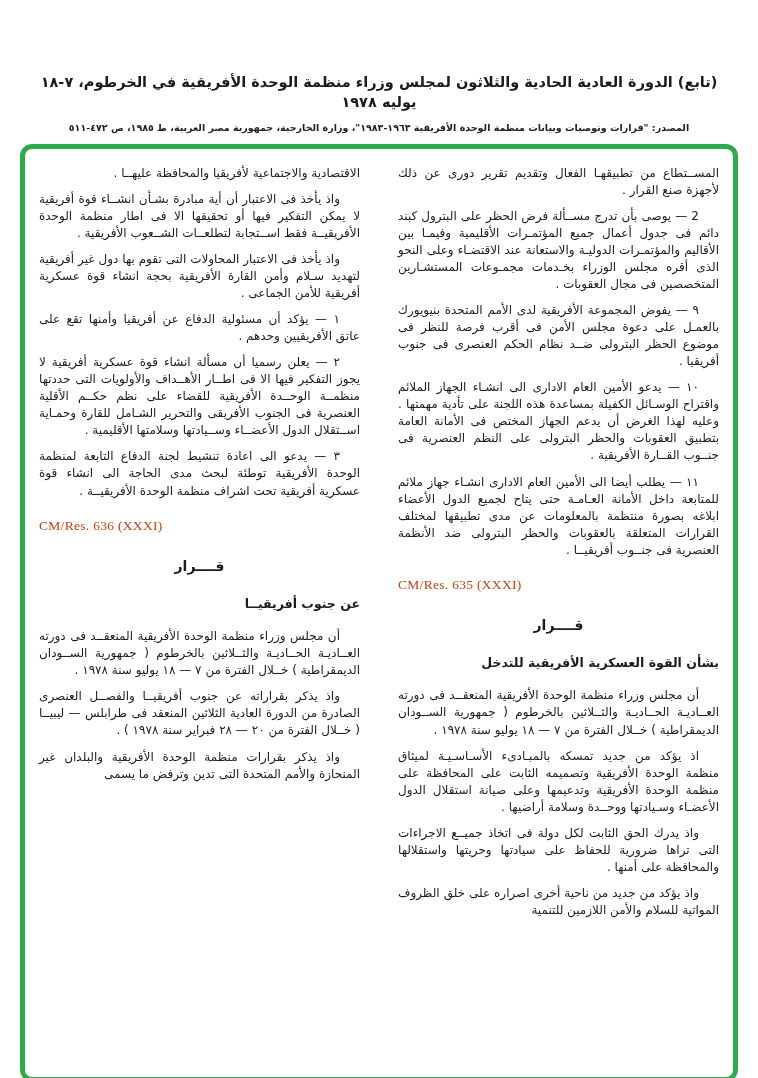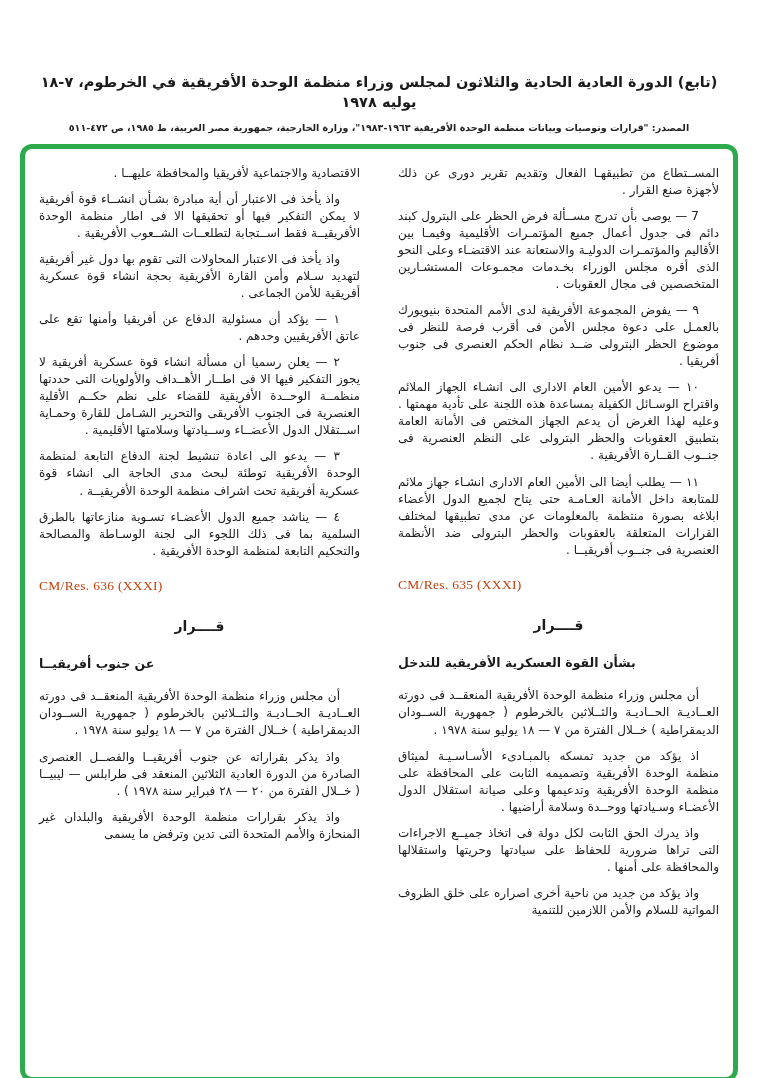--- a/index.html
+++ b/index.html
@@ -79,21 +79,21 @@
     color: #c2410c;
   }
   .res-heading {
     text-align: center;
     font-weight: bold;
     font-size: 14px;
     letter-spacing: 1px;
     margin: 0 0 18px 0;
   }
   .res-subheading {
-    text-align: left;
+    text-align: right;
     font-weight: bold;
     font-size: 12.5px;
     margin: 0 0 16px 0;
   }
   .page-footer {
     position: absolute;
     left: 0;
     bottom: 10px;
     width: 100%;
     text-align: left;
@@ -109,21 +109,21 @@
   <header class="doc-header">
     <div class="doc-title">(تابع) الدورة العادية الحادية والثلاثون لمجلس وزراء منظمة الوحدة الأفريقية في الخرطوم، ٧-١٨ يوليه ١٩٧٨</div>
     <div class="doc-source">المصدر: "قرارات وتوصيات وبيانات منظمة الوحدة الأفريقية ١٩٦٣-١٩٨٣"، وزارة الخارجية، جمهورية مصر العربية، ط ١٩٨٥، ص ٤٧٢-٥١١</div>
   </header>
 
   <div class="green-box">
     <div class="columns">
 
       <div class="col">
         <p class="cont">المســتطاع من تطبيقهـا الفعال وتقديم تقرير دورى عن ذلك لأجهزة صنع القرار .</p>
-        <p>7 — يوصى بأن تدرج مســألة فرض الحظر على البترول كبند دائم فى جدول أعمال جميع المؤتمـرات الأقليمية وفيمـا بين الأقاليم والمؤتمـرات الدوليـة والاستعانة عند الاقتضـاء وعلى النحو الذى أقره مجلس الوزراء بخـدمات مجمـوعات المستشـارين المتخصصين فى مجال العقوبات .</p>
+        <p>2 — يوصى بأن تدرج مســألة فرض الحظر على البترول كبند دائم فى جدول أعمال جميع المؤتمـرات الأقليمية وفيمـا بين الأقاليم والمؤتمـرات الدوليـة والاستعانة عند الاقتضـاء وعلى النحو الذى أقره مجلس الوزراء بخـدمات مجمـوعات المستشـارين المتخصصين فى مجال العقوبات .</p>
         <p>٩ — يفوض المجموعة الأفريقية لدى الأمم المتحدة بنيويورك بالعمـل على دعوة مجلس الأمن فى أقرب فرصة للنظر فى موضوع الحظر البترولى ضــد نظام الحكم العنصرى فى جنوب أفريقيا .</p>
         <p>١٠ — يدعو الأمين العام الادارى الى انشـاء الجهاز الملائم واقتراح الوسـائل الكفيلة بمساعدة هذه اللجنة على تأدية مهمتها . وعليه لهذا الغرض أن يدعم الجهاز المختص فى الأمانة العامة بتطبيق العقوبات والحظر البترولى على النظم العنصرية فى جنــوب القــارة الأفريقية .</p>
         <p>١١ — يطلب أيضا الى الأمين العام الادارى انشـاء جهاز ملائم للمتابعة داخل الأمانة العـامـة حتى يتاح لجميع الدول الأعضاء ابلاغه بصورة منتظمة بالمعلومات عن مدى تطبيقها لمختلف القرارات المتعلقة بالعقوبات والحظر البترولى ضد الأنظمة العنصرية فى جنــوب أفريقيــا .</p>
 
         <div class="res-number">CM/Res. 635 (XXXI)</div>
         <div class="res-heading">قــــرار</div>
         <div class="res-subheading">بشأن القوة العسكرية الأفريقية للتدخل</div>
 
         <p>أن مجلس وزراء منظمة الوحدة الأفريقية المنعقــد فى دورته العــاديـة الحــاديـة والثــلاثين بالخرطوم ( جمهورية الســودان الديمقراطية ) خــلال الفترة من ٧ — ١٨ يوليو سنة ١٩٧٨ .</p>
         <p>اذ يؤكد من جديد تمسكه بالمبـادىء الأسـاسـيـة لميثاق منظمة الوحدة الأفريقية وتصميمه الثابت على المحافظة على منظمة الوحدة الأفريقية وتدعيمها وعلى صيانة استقلال الدول الأعضـاء وسـيادتها ووحــدة وسلامة أراضيها .</p>
@@ -131,21 +131,20 @@
         <p>واذ يؤكد من جديد من ناحية أخرى اصراره على خلق الظروف المواتية للسلام والأمن اللازمين للتنمية</p>
       </div>
 
       <div class="col">
         <p class="cont">الاقتصادية والاجتماعية لأفريقيا والمحافظة عليهــا .</p>
         <p>واذ يأخذ فى الاعتبار أن أية مبادرة بشـأن انشــاء قوة أفريقية لا يمكن التفكير فيها أو تحقيقها الا فى اطار منظمة الوحدة الأفريقيــة فقط اســتجابة لتطلعــات الشــعوب الأفريقية .</p>
         <p>واذ يأخذ فى الاعتبار المحاولات التى تقوم بها دول غير أفريقية لتهديد سـلام وأمن القارة الأفريقية بحجة انشاء قوة عسكرية أفريقية للأمن الجماعى .</p>
         <p>١ — يؤكد أن مسئولية الدفاع عن أفريقيا وأمنها تقع على عاتق الأفريقيين وحدهم .</p>
         <p>٢ — يعلن رسميا أن مسألة انشاء قوة عسكرية أفريقية لا يجوز التفكير فيها الا فى اطــار الأهــداف والأولويات التى حددتها منظمــة الوحــدة الأفريقية للقضاء على نظم حكــم الأقلية العنصرية فى الجنوب الأفريقى والتحرير الشـامل للقارة وحمـاية اســتقلال الدول الأعضــاء وســيادتها وسلامتها الأقليمية .</p>
         <p>٣ — يدعو الى اعادة تنشيط لجنة الدفاع التابعة لمنظمة الوحدة الأفريقية توطئة لبحث مدى الحاجة الى انشاء قوة عسكرية أفريقية تحت اشراف منظمة الوحدة الأفريقيــة .</p>
-        <p>٤ — يناشد جميع الدول الأعضـاء تسـوية منازعاتها بالطرق السلمية بما فى ذلك اللجوء الى لجنة الوسـاطة والمصالحة والتحكيم التابعة لمنظمة الوحدة الأفريقية .</p>
 
         <div class="res-number">CM/Res. 636 (XXXI)</div>
         <div class="res-heading">قــــرار</div>
         <div class="res-subheading">عن جنوب أفريقيــا</div>
 
         <p>أن مجلس وزراء منظمة الوحدة الأفريقية المنعقــد فى دورته العــاديـة الحــاديـة والثــلاثين بالخرطوم ( جمهورية الســودان الديمقراطية ) خــلال الفترة من ٧ — ١٨ يوليو سنة ١٩٧٨ .</p>
         <p>واذ يذكر بقراراته عن جنوب أفريقيــا والفصــل العنصرى الصادرة من الدورة العادية الثلاثين المنعقد فى طرابلس — ليبيــا ( خــلال الفترة من ٢٠ — ٢٨ فبراير سنة ١٩٧٨ ) .</p>
         <p>واذ يذكر بقرارات منظمة الوحدة الأفريقية والبلدان غير المنحازة والأمم المتحدة التى تدين وترفض ما يسمى</p>
       </div>
 

